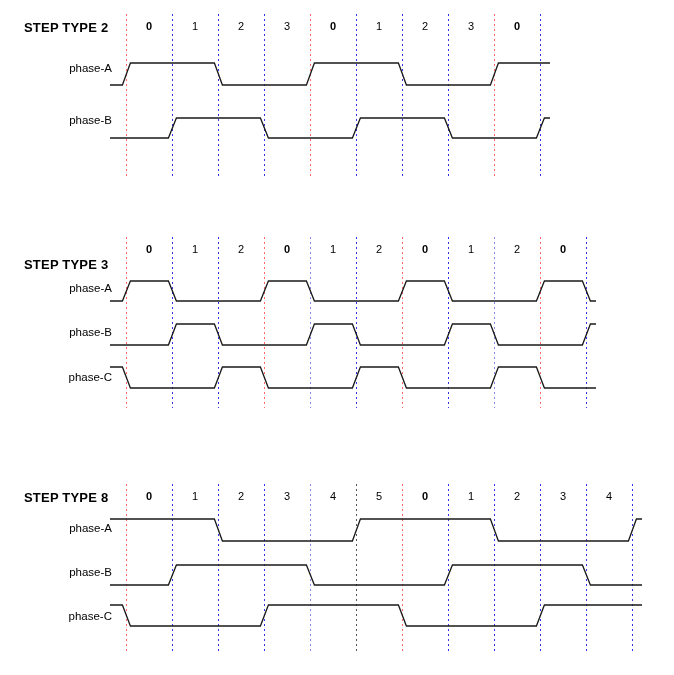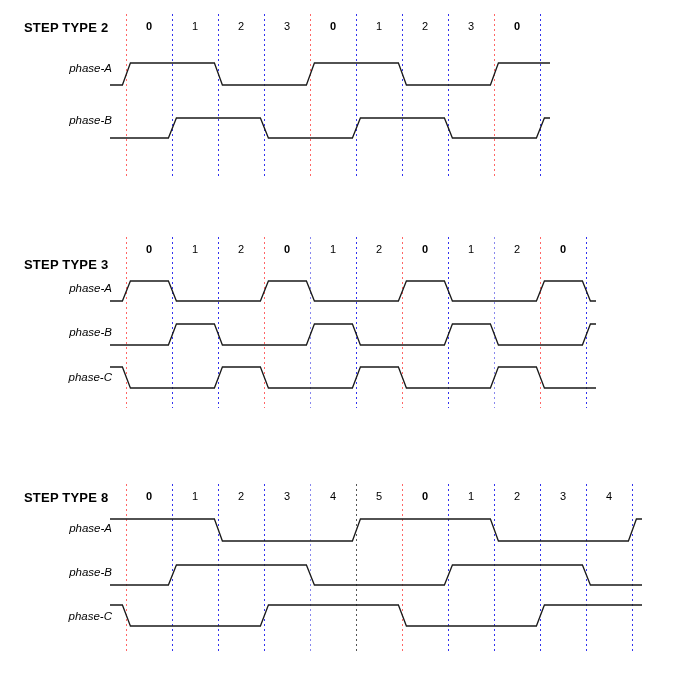--- a/index.html
+++ b/index.html
@@ -43,21 +43,20 @@
   .phase-label {
     position: absolute;
     font-family: "Liberation Sans", sans-serif;
     font-size: 11.5px;
     font-weight: normal;
     color: #000000;
     white-space: nowrap;
     text-align: right;
     width: 80px;
     left: 32px;
-    font-style: italic;
   }
   .step-number {
     position: absolute;
     font-family: "Liberation Sans", sans-serif;
     font-size: 11px;
     color: #000000;
     text-align: center;
     width: 26px;
     white-space: nowrap;
   }

